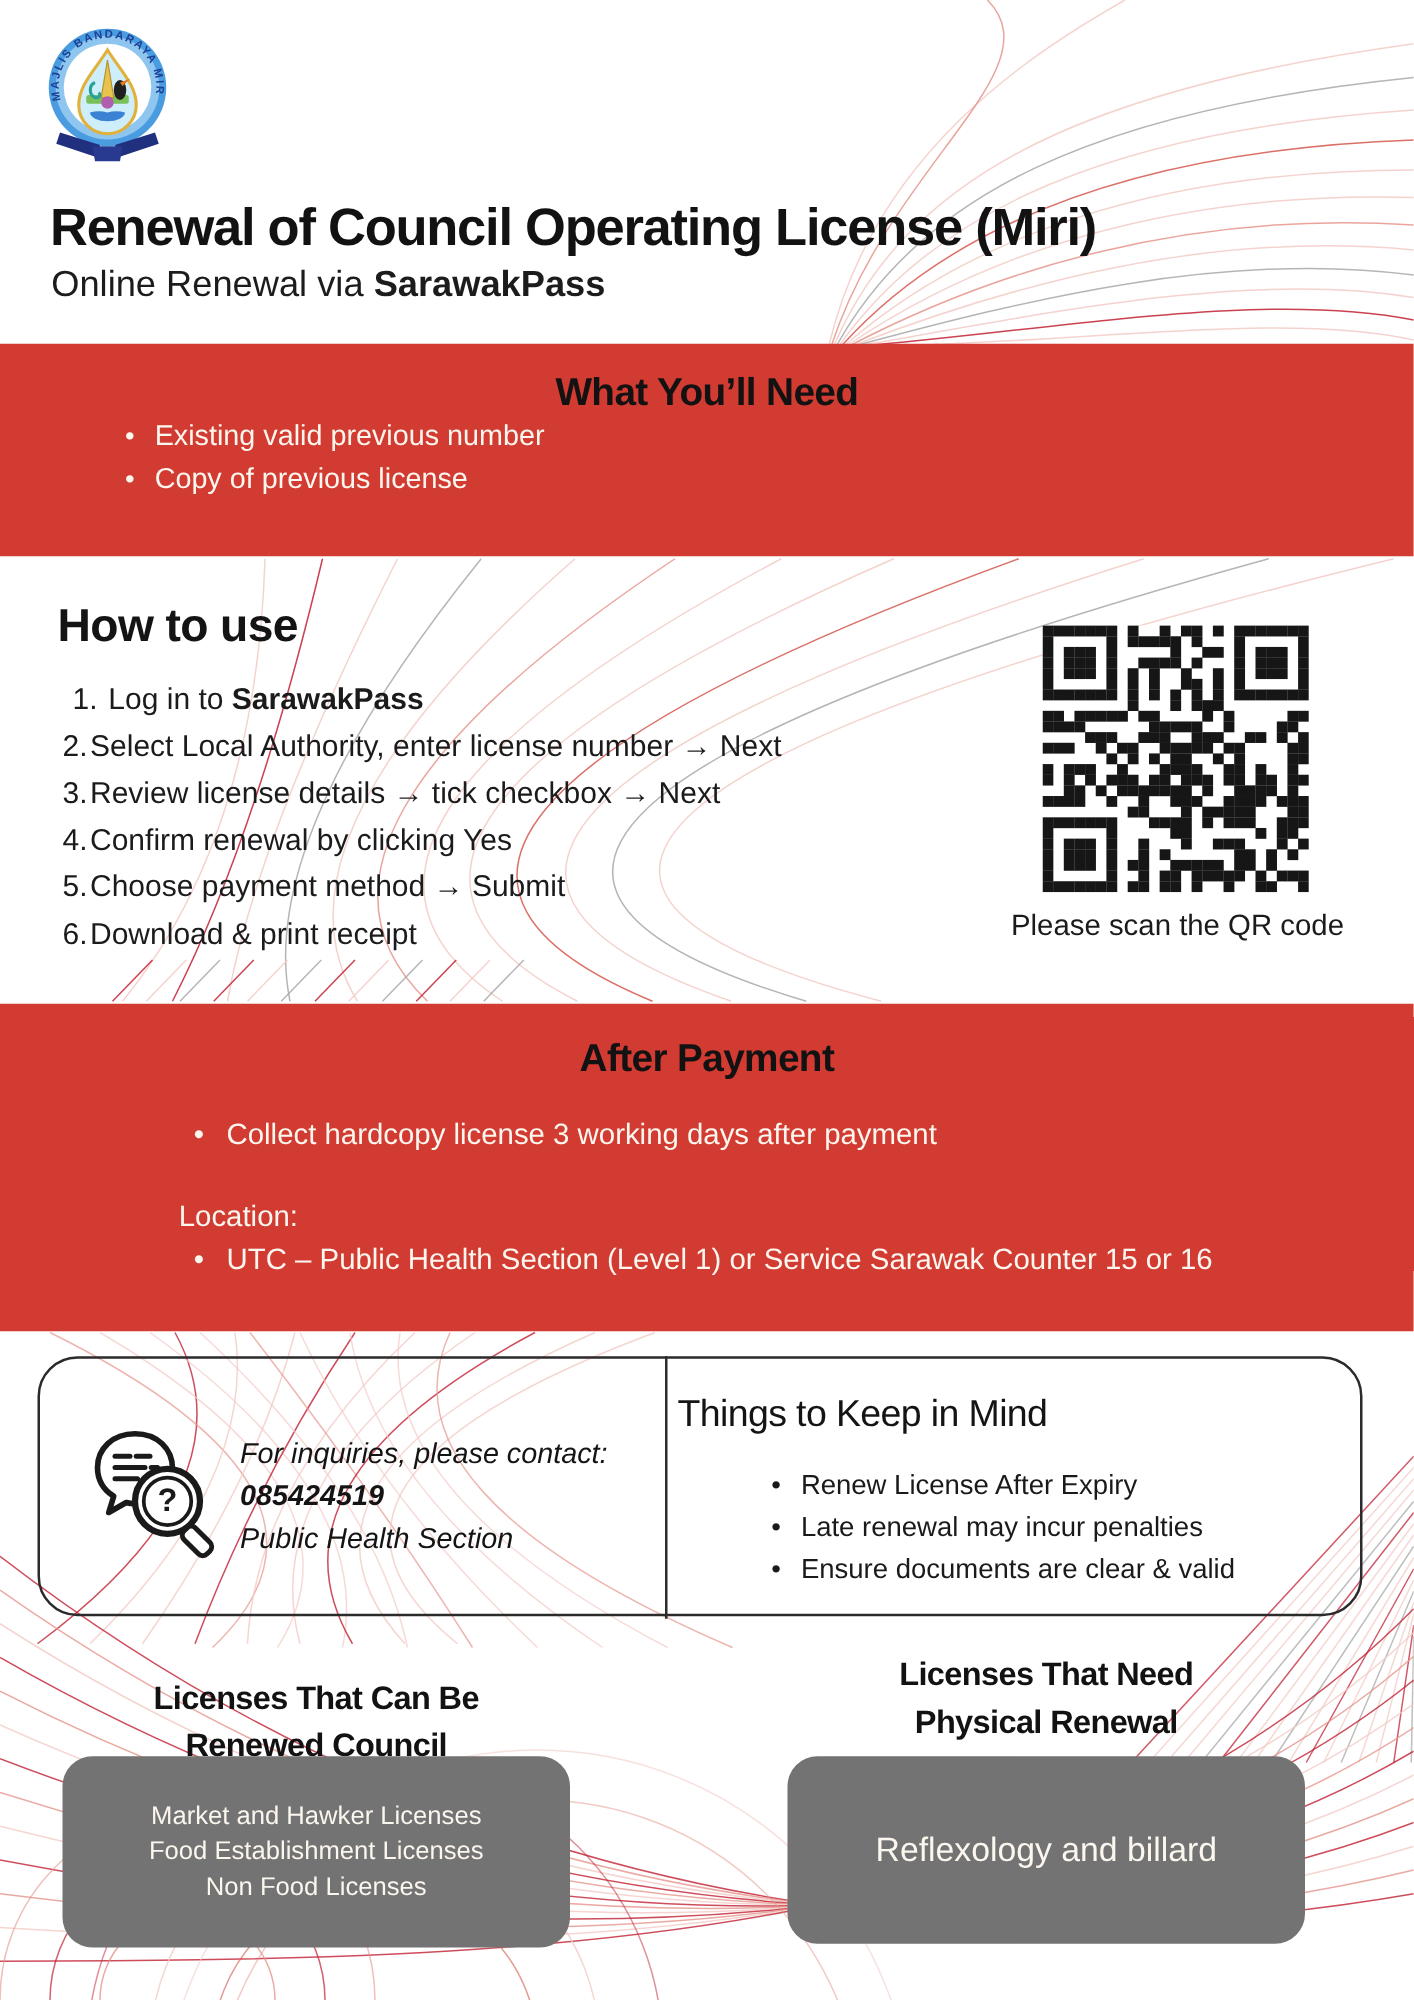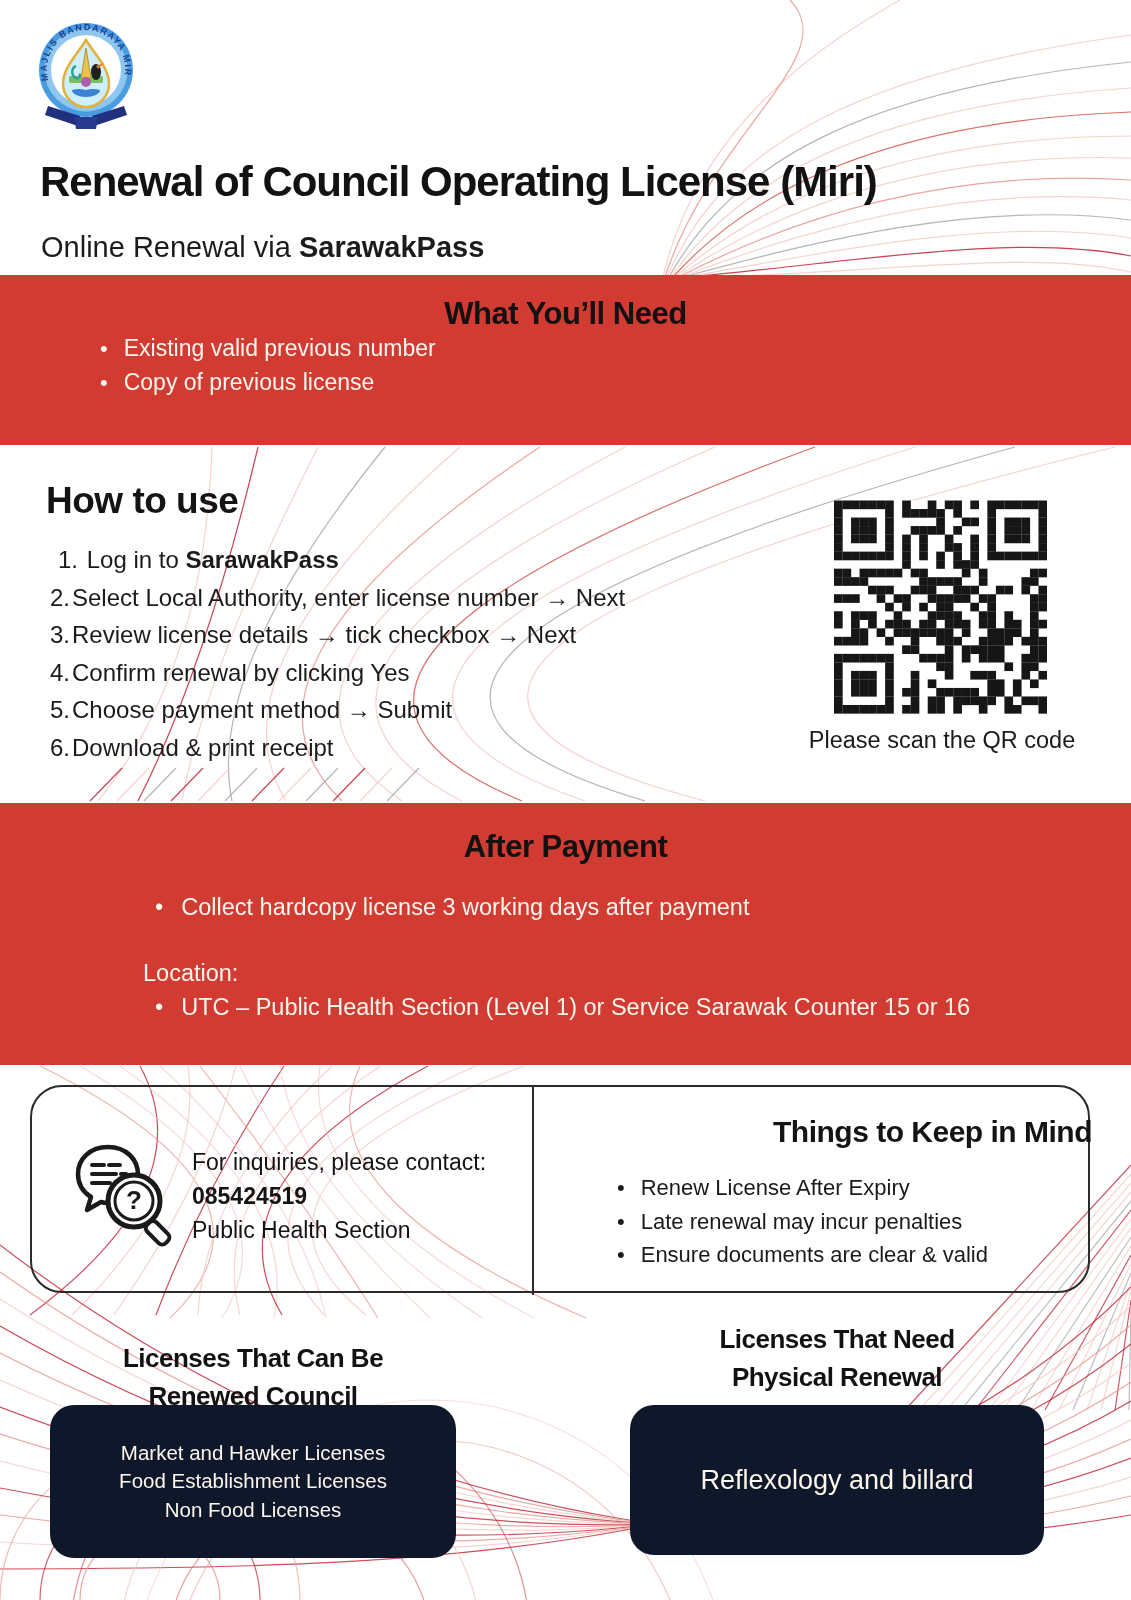--- a/index.html
+++ b/index.html
@@ -15,21 +15,21 @@
   
   #decor { position:absolute; left:0; top:0; width:1131px; height:1600px; z-index:0; }
   .content { position:absolute; left:0; top:0; width:1131px; height:1600px; z-index:1; }
 
   
   #logo { left:36px; top:20px; width:100px; height:116px; }
   #page-title {
     left:40px; top:158px; width:1075px;
     font-size:42px; font-weight:700; letter-spacing:-1px; color:#121212;
   }
-  #page-subtitle { left:41px; top:231px; font-size:29px; color:#1c1c1c; }
+  #page-subtitle { left:41px; top:212px; font-size:29px; color:#1c1c1c; }
   #page-subtitle b { font-weight:700; }
 
   
   .banner { left:0; width:1131px; background:#d23b32; }
   #banner-need { top:275px; height:170px; }
   #banner-after { top:803px; height:262px; }
   .banner-title {
     width:100%; text-align:center; font-size:31px; font-weight:700;
     letter-spacing:-0.5px; color:#121212;
   }
@@ -62,40 +62,40 @@
   #ap-bullet2 { left:155px; top:191px; }
   .ap-dot::before { content:"•"; margin-right:18px; }
 
   
   #info-box {
     left:30px; top:1085px; width:1060px; height:208px;
     border:2px solid #2b2b2b; border-radius:32px; background:transparent;
   }
   #info-divider { position:absolute; left:500px; top:-2px; width:2px; height:210px; background:#2b2b2b; }
   #contact-icon { position:absolute; left:38px; top:52px; width:112px; height:112px; }
-  #contact-text { position:absolute; left:160px; top:58px; }
+  #contact-text { position:absolute; left:160px; top:58px;font-style:italic; }
   #contact-text .cline { font-size:23px; line-height:34px; color:#141414; }
   #contact-text .cphone { font-weight:700; }
   #things-title {
-    position:absolute; left:510px; top:28px; width:550px; text-align:right;
-    font-size:30px; font-weight:700; letter-spacing:-0.5px;
+    position:absolute; left:510px; top:28px; width:550px; text-align:left;
+    font-size:30px; font-weight:400; letter-spacing:-0.5px;
   }
   #things-list { position:absolute; left:585px; top:84px; }
   #things-list li { list-style:none; font-size:22px; line-height:33.5px; color:#1a1a1a; }
   #things-list li::before { content:"•"; margin-right:16px; }
 
   
   .col-head {
     top:1320px; text-align:center; font-size:26px; font-weight:700;
     letter-spacing:-0.5px; line-height:38px; color:#121212;
   }
   #head-online { left:78px; width:350px;margin-top:19px; }
   #head-physical { left:662px; width:350px; }
   .red-box {
-    top:1405px; background:#0f172a; border-radius:24px; color:#fbf6ee;
+    top:1405px; background:#737373; border-radius:24px; color:#fbf6ee;
     display:flex; flex-direction:column; justify-content:center; text-align:center;
   }
   #box-online { left:50px; width:406px; height:153px; font-size:20.5px; line-height:28.5px; }
   #box-physical { left:630px; width:414px; height:150px; font-size:27px; }
 </style>
 </head>
 <body>
 
 <svg id="decor" viewBox="0 0 1131 1600" aria-hidden="true">
     <path d="M663,277 C700,120 830,40 900,0" fill="none" stroke="#f2cbc6" stroke-opacity="0.85" stroke-width="1.2"></path>

